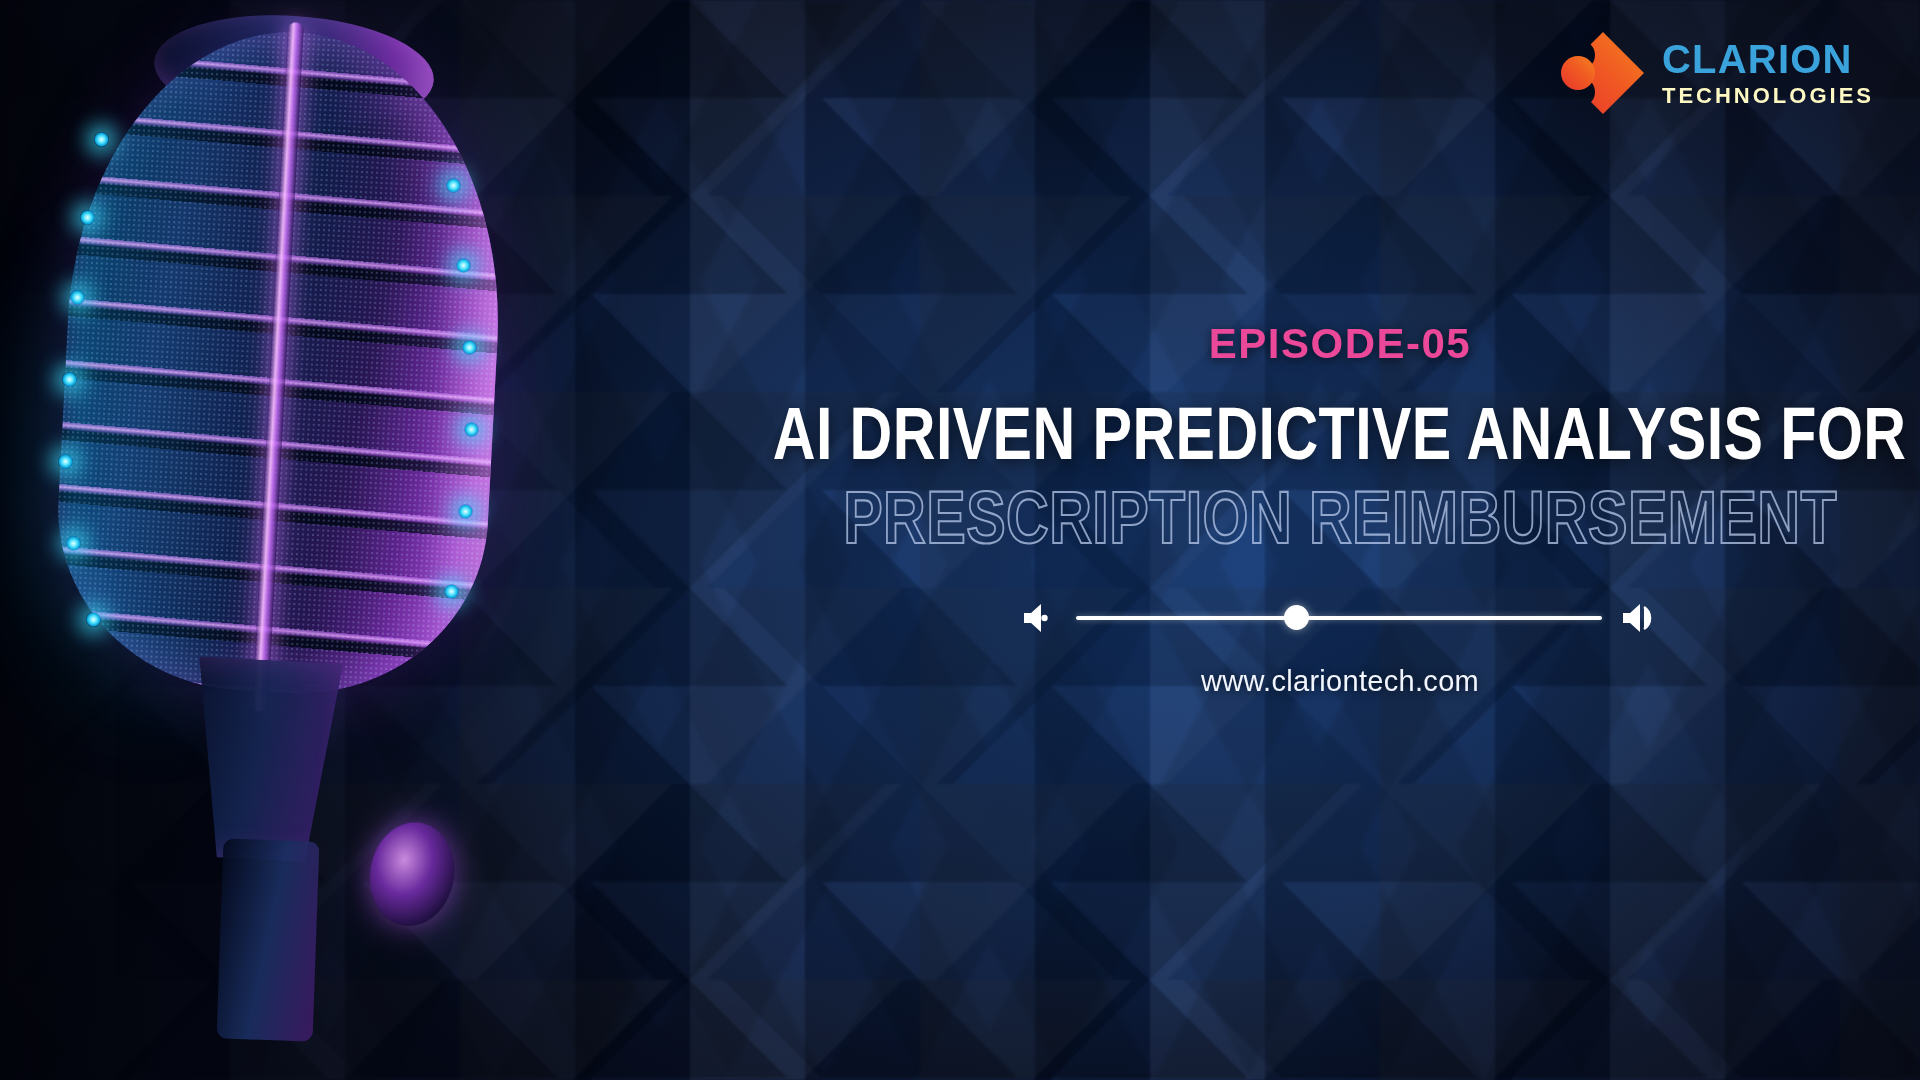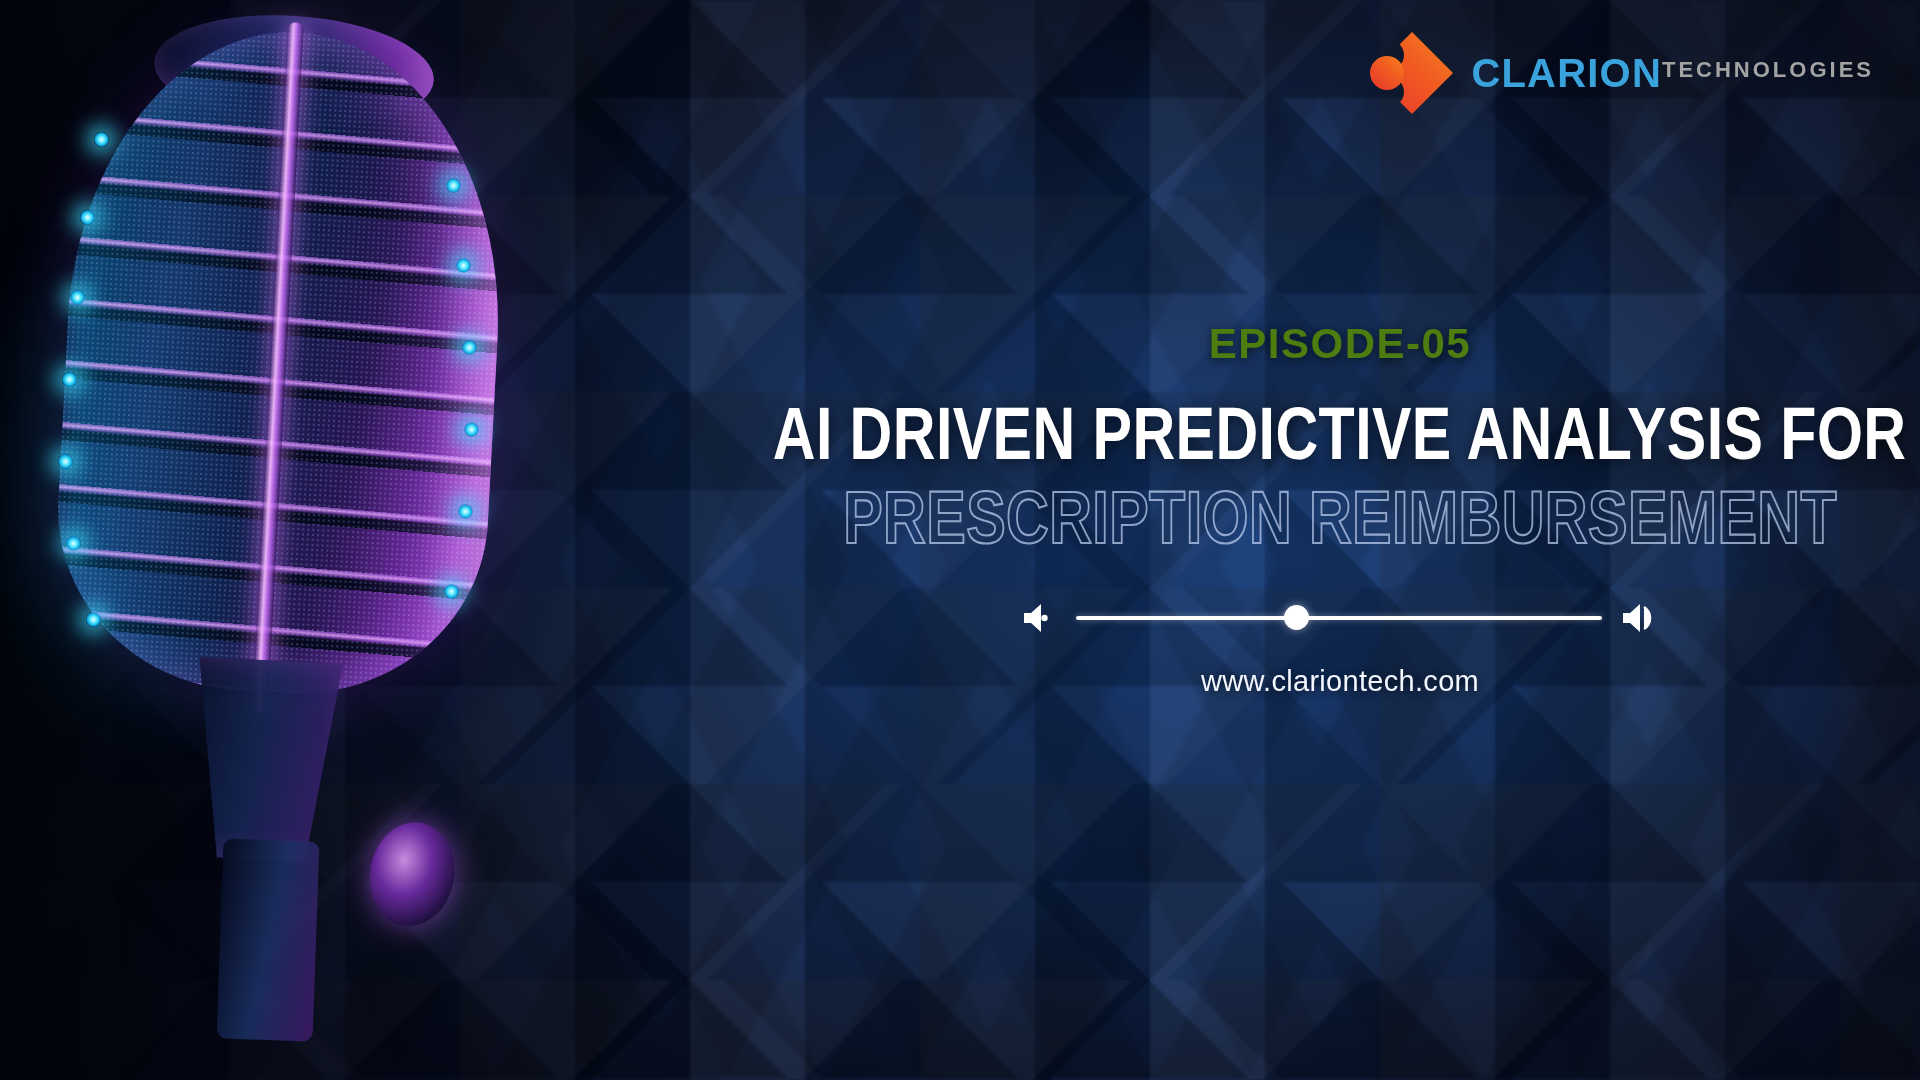--- a/index.html
+++ b/index.html
@@ -172,21 +172,21 @@
     width:1160px; height:1080px;
     display:flex; flex-direction:column;
     align-items:center; justify-content:flex-start;
     padding-top:320px;
   }
 
   .episode{
     font-size:42px;
     font-weight:bold;
     letter-spacing:1.5px;
-    color:#4d7c0f;
+    color:#ec4899;
     text-shadow:0 2px 10px rgba(0,0,0,.6);
     margin-bottom:30px;
   }
 
   .title-solid{
     font-size:74px;
     line-height:.96;
     font-weight:bold;
     color:#ffffff;
     letter-spacing:.5px;
@@ -245,28 +245,28 @@
     letter-spacing:.3px;
     text-shadow:0 2px 9px rgba(0,0,0,.55);
   }
 
   
   .logo{
     position:absolute; right:46px; top:30px;
     display:flex; align-items:center; gap:16px;
   }
   .logo-mark{ flex:0 0 auto; display:block; }
-  .logo-text{ display:flex; flex-direction:row; line-height:1; }
+  .logo-text{ display:flex; flex-direction:column; line-height:1; }
   .logo-main{
     font-size:40px; font-weight:bold; letter-spacing:1.2px;
     color:#3BA3DC;
   }
   .logo-sub{
     font-size:22px; font-weight:bold; letter-spacing:3.0px;
-    color:#a3a3a3; margin-top:6px;
+    color:#fef9c3; margin-top:6px;
   }
 </style>
 </head>
 <body>
 
 <div id="stage">
 
   <div class="bg-base"></div>
   <div class="facets"></div>
   <div class="facets2"></div>

